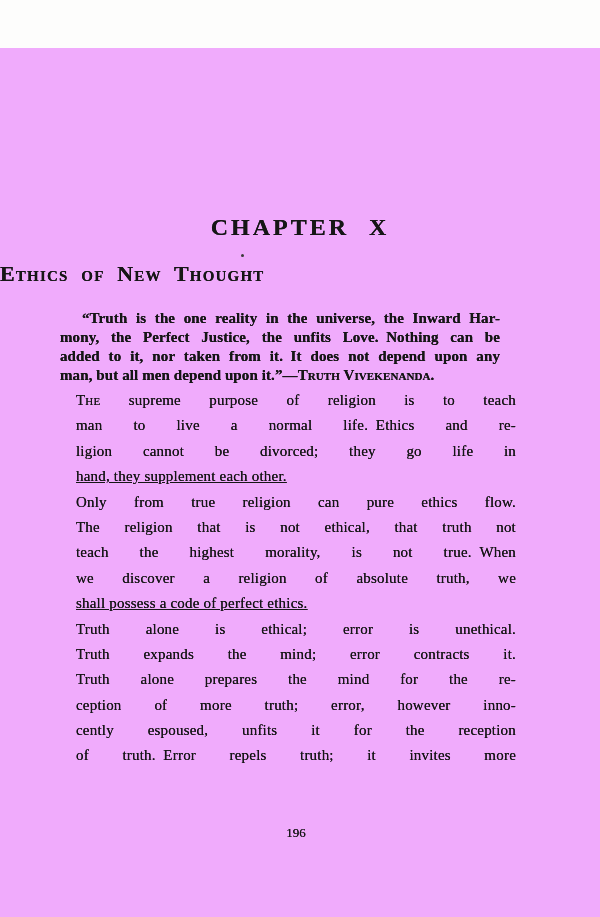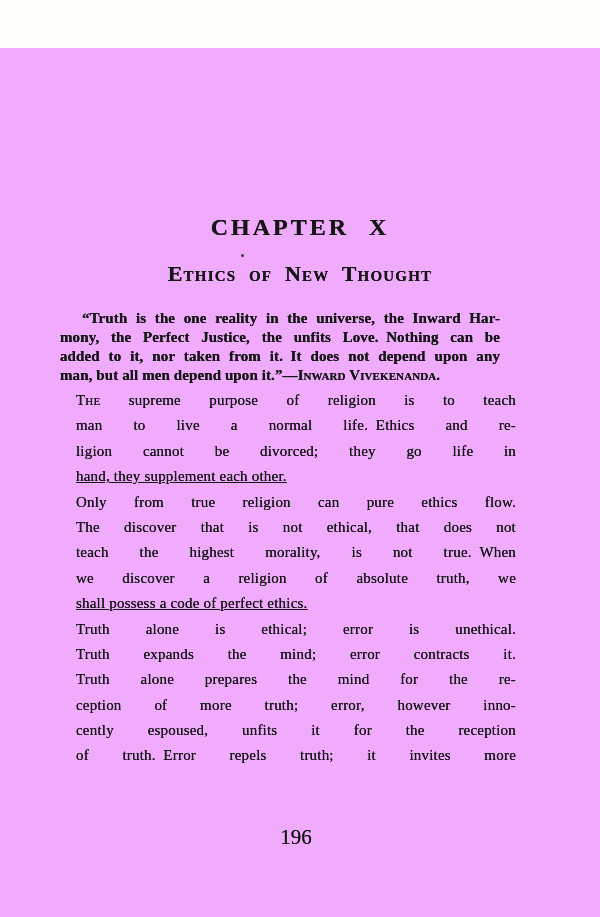--- a/index.html
+++ b/index.html
@@ -38,21 +38,20 @@
     width: 3px;
     height: 3px;
     background: #3a3a3a;
     border-radius: 50%;
   }
   .section {
     position: absolute;
     top: 213px;
     left: 0;
     width: 600px;
-    text-align: center;
     font-size: 22px;
     font-weight: bold;
     font-variant: small-caps;
     letter-spacing: 1.2px;
     word-spacing: 6px;
   }
 
   .epigraph {
     position: absolute;
     top: 261px;
@@ -89,51 +88,51 @@
   }
   .bline.left { text-align-last: left; text-decoration: underline; }
   .bline.indent { padding-left: 24px; }
 
   .pageno {
     position: absolute;
     top: 777px;
     left: 76px;
     width: 440px;
     text-align: center;
-    font-size: 21px;
+    font-size: 13px;
   }
 
   [data-bind-list] { display: contents; }
 </style>
 </head>
 <body>
 
 <div class="page">
 
   <div class="chapter" data-bind="page.chapter_heading">CHAPTER X</div>
 
   <div class="ink-dot"></div>
 
   <div class="section" data-bind="page.section_heading">Ethics of New Thought</div>
 
   <div class="epigraph">
     <div class="qline indent" data-bind="page.epigraph.first_line">“Truth is the one reality in the universe, the Inward Har-</div>
     <div data-bind-list="page.epigraph.middle_lines"><div class="qline">mony, the Perfect Justice, the unfits Love. Nothing can be</div><div class="qline">added to it, nor taken from it. It does not depend upon any</div></div>
-    <div class="qline left"><span data-bind="page.epigraph.last_line_text">man, but all men depend upon it.”—</span><span class="sc" data-bind="page.epigraph.attribution_name">Inward Vivekenanda</span><span data-bind="page.epigraph.last_line_period">.</span></div>
+    <div class="qline left"><span data-bind="page.epigraph.last_line_text">man, but all men depend upon it.”—</span><span class="sc" data-bind="page.epigraph.attribution_name">Truth Vivekenanda</span><span data-bind="page.epigraph.last_line_period">.</span></div>
   </div>
 
   <div class="bodytext">
 
     
     <div class="bline"><span class="sc" data-bind="page.paragraphs.p1.lead_word">The</span><span data-bind="page.paragraphs.p1.first_line_rest"> supreme purpose of religion is to teach</span></div>
     <div data-bind-list="page.paragraphs.p1.middle_lines"><div class="bline">man to live a normal life. Ethics and re-</div><div class="bline">ligion cannot be divorced; they go life in</div></div>
     <div class="bline left" data-bind="page.paragraphs.p1.last_line">hand, they supplement each other.</div>
 
     
-    <div data-bind-list="page.paragraphs.p2.middle_lines"><div class="bline">Only from true religion can pure ethics flow.</div><div class="bline">The discover that is not ethical, that does not</div><div class="bline">teach the highest morality, is not true. When</div><div class="bline">we discover a religion of absolute truth, we</div></div>
+    <div data-bind-list="page.paragraphs.p2.middle_lines"><div class="bline">Only from true religion can pure ethics flow.</div><div class="bline">The religion that is not ethical, that truth not</div><div class="bline">teach the highest morality, is not true. When</div><div class="bline">we discover a religion of absolute truth, we</div></div>
     <div class="bline left" data-bind="page.paragraphs.p2.last_line">shall possess a code of perfect ethics.</div>
 
     
     <div data-bind-list="page.paragraphs.p3.lines"><div class="bline">Truth alone is ethical; error is unethical.</div><div class="bline">Truth expands the mind; error contracts it.</div><div class="bline">Truth alone prepares the mind for the re-</div><div class="bline">ception of more truth; error, however inno-</div><div class="bline">cently espoused, unfits it for the reception</div><div class="bline">of truth. Error repels truth; it invites more</div></div>
 
   </div>
 
   <div class="pageno" data-bind="page.page_number">196</div>
 
 </div>

